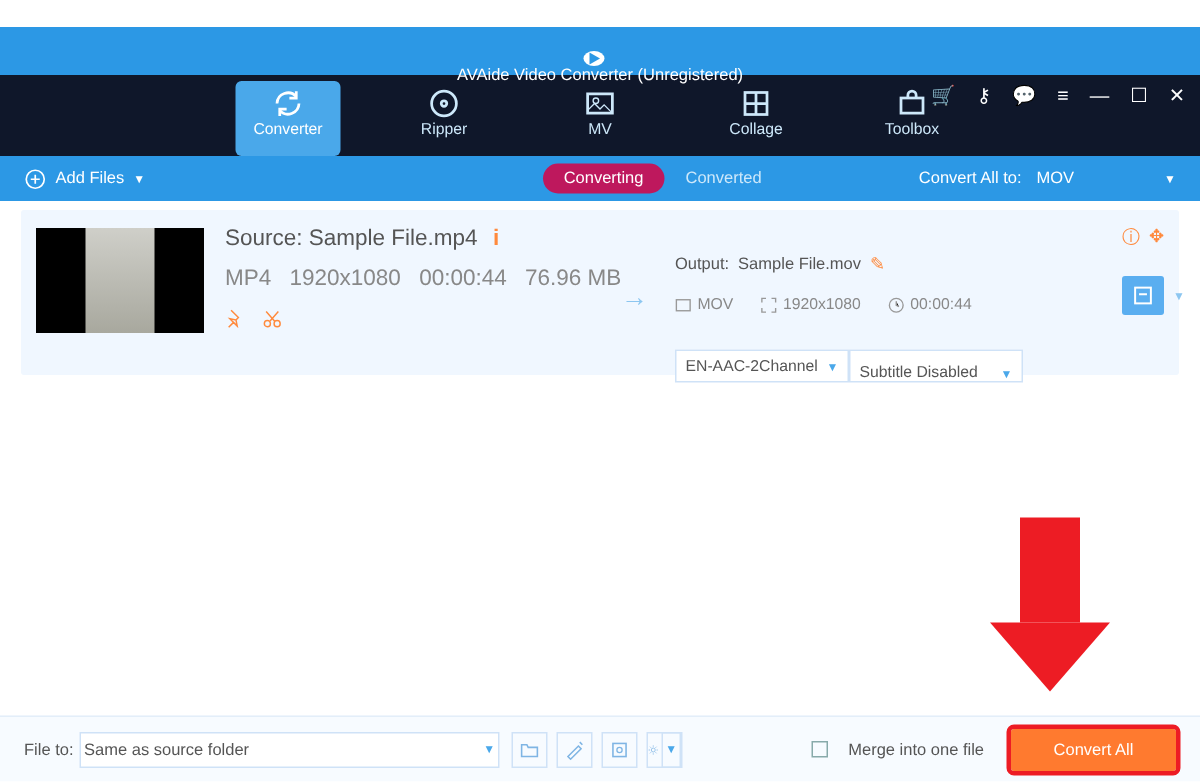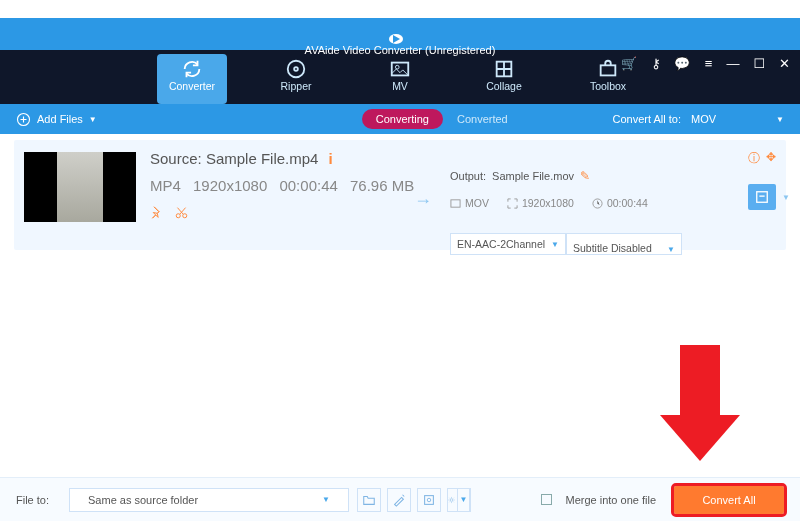--- a/index.html
+++ b/index.html
@@ -41,21 +41,21 @@
 .selbox.b { width:116px;align-items:flex-end; }
 .triangle { color:#4aa8ea; font-size:8px; }
 .rightctls { position:absolute; right:10px; top:10px; display:flex; gap:6px; font-size:12px; color:#ff8a3d; }
 .profilebtn { position:absolute; right:10px; top:44px; width:28px; height:26px; background:#5aaef0; border-radius:2px; display:flex; align-items:center; justify-content:center; cursor:pointer; }
 .profilebtn svg { width:14px; height:14px; stroke:#fff; fill:none; }
 .profilebtn .dd { position:absolute; right:-14px; color:#8cc6f0; font-size:8px; }
 .bigarrow { position:absolute; right:60px; top:345px; }
 .bigarrow .shaft { width:40px; height:70px; background:#ed1c24; }
 .bigarrow .head { width:0; height:0; border-left:40px solid transparent; border-right:40px solid transparent; border-top:46px solid #ed1c24; margin-left:-20px; }
 .footer { position:absolute; bottom:0; height:44px; width:100%; background:#f7fbff; border-top:1px solid #e3eef9; display:flex; align-items:center; padding:0 16px; font-size:11px; color:#555; }
-.saveto-sel { width:280px; height:24px; border:1px solid #cfe2f7; background:#fff; margin-left:20px; display:flex; align-items:center; justify-content:space-between; padding:0 18px; cursor:pointer; }
+.saveto-sel { width:280px; height:24px; border:1px solid #cfe2f7; background:#fff; margin-left:4px; display:flex; align-items:center; justify-content:space-between; padding:0 2px; cursor:pointer; }
 .footicons { display:flex; gap:6px; margin-left:8px; }
 .footicons span { width:24px; height:24px; border:1px solid #cfe2f7; display:flex; align-items:center; justify-content:center; cursor:pointer; }
 .footicons svg { width:14px; height:14px; stroke:#7fb5e4; fill:none; }
 .merge { margin-left:auto; display:flex; gap:14px; cursor:pointer; }
 .merge-box { width:11px; height:11px; border:1px solid #8aa; }
 .convertbtn { margin-left:18px; width:110px; height:28px; background:#ff7a2f; color:#fff; display:flex; align-items:center; justify-content:center; border-radius:2px; cursor:pointer; outline:3px solid #ed1c24; }
 .info-i { color:#ff8a3d; font-weight:bold; margin-left:6px; }
 </style>
 </head>
 <body>

